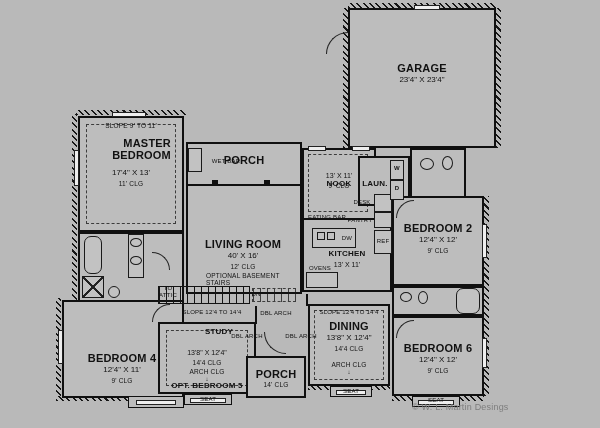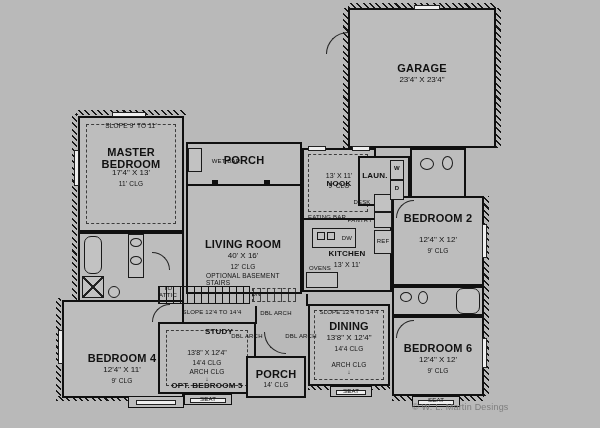--- a/index.html
+++ b/index.html
@@ -121,53 +121,53 @@
   <div class="fix" style="left:374px;top:212px;width:18px;height:16px;"></div>
   <div class="fix" style="left:390px;top:160px;width:14px;height:20px;"></div>
   <div class="fix" style="left:390px;top:180px;width:14px;height:20px;"></div>
   <div class="fix oval" style="left:420px;top:158px;width:14px;height:12px;"></div>
   <div class="fix oval" style="left:442px;top:156px;width:11px;height:14px;"></div>
   <div class="fix oval" style="left:400px;top:292px;width:12px;height:10px;"></div>
   <div class="fix oval" style="left:418px;top:291px;width:10px;height:13px;"></div>
   <div class="fix round" style="left:456px;top:288px;width:24px;height:26px;"></div>
 
   <div class="lbl tiny" style="left:131px;top:122px;">SLOPE 9' TO 11'</div>
-  <div class="lbl name" style="left:131px;top:146px;width:80px;white-space:normal;">MASTER BEDROOM</div>
+  <div class="lbl name" style="left:131px;top:137px;width:80px;white-space:normal;text-align:right;">MASTER BEDROOM</div>
   <div class="lbl dims" style="left:131px;top:169px;">17'4" X 13'</div>
   <div class="lbl tiny" style="left:131px;top:180px;">11' CLG</div>
 
   <div class="lbl name" style="left:244px;top:154px;">PORCH</div>
   <div class="lbl micro" style="left:226px;top:158px;">WET BAR</div>
 
   <div class="lbl name" style="left:422px;top:62px;">GARAGE</div>
   <div class="lbl dims" style="left:422px;top:76px;">23'4" X 23'4"</div>
 
   <div class="lbl name-sm" style="left:339px;top:160px;margin-top:20px;">NOOK</div>
   <div class="lbl d7" style="left:339px;top:172px;">13' X 11'</div>
   <div class="lbl tiny" style="left:339px;top:182px;">9' CLG</div>
 
-  <div class="lbl name-sm" style="left:375px;top:172px;">LAUN.</div>
+  <div class="lbl name-sm" style="left:375px;top:180px;">LAUN.</div>
   <div class="lbl micro" style="left:397px;top:165px;font-weight:700;">W</div>
   <div class="lbl micro" style="left:397px;top:185px;font-weight:700;">D</div>
 
   <div class="lbl name" style="left:243px;top:238px;">LIVING ROOM</div>
   <div class="lbl dims" style="left:243px;top:252px;">40' X 16'</div>
   <div class="lbl tiny" style="left:243px;top:263px;">12' CLG</div>
   <div class="lbl tiny wrap" style="left:248px;top:272px;width:84px;text-align:left;">OPTIONAL BASEMENT STAIRS</div>
 
   <div class="lbl micro" style="left:327px;top:214px;">EATING BAR</div>
   <div class="lbl micro" style="left:347px;top:235px;">DW</div>
   <div class="lbl name-sm" style="left:347px;top:250px;">KITCHEN</div>
   <div class="lbl d7" style="left:347px;top:261px;">13' X 11'</div>
   <div class="lbl micro" style="left:320px;top:265px;">OVENS</div>
   <div class="lbl micro" style="left:362px;top:199px;">DESK</div>
   <div class="lbl micro" style="left:360px;top:217px;">PANTRY</div>
   <div class="lbl micro" style="left:383px;top:238px;">REF</div>
 
-  <div class="lbl name" style="left:438px;top:212px;">BEDROOM 2</div>
+  <div class="lbl name" style="left:438px;top:222px;">BEDROOM 2</div>
   <div class="lbl dims" style="left:438px;top:236px;">12'4" X 12'</div>
   <div class="lbl tiny" style="left:438px;top:247px;">9' CLG</div>
 
   <div class="lbl name" style="left:438px;top:342px;">BEDROOM 6</div>
   <div class="lbl dims" style="left:438px;top:356px;">12'4" X 12'</div>
   <div class="lbl tiny" style="left:438px;top:367px;">9' CLG</div>
   <div class="lbl micro" style="left:436px;top:397px;">SEAT</div>
 
   <div class="lbl name" style="left:122px;top:352px;">BEDROOM 4</div>
   <div class="lbl dims" style="left:122px;top:366px;">12'4" X 11'</div>

